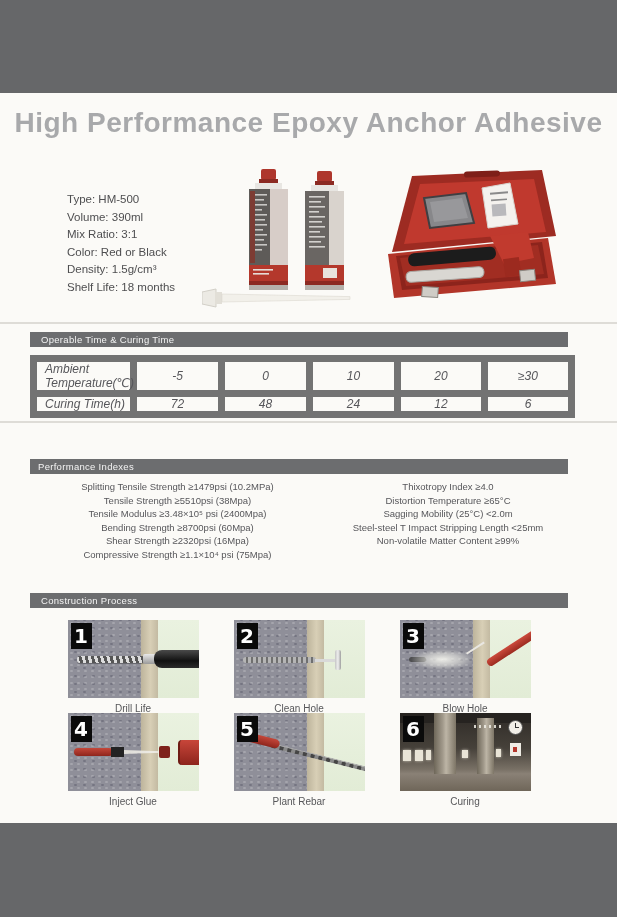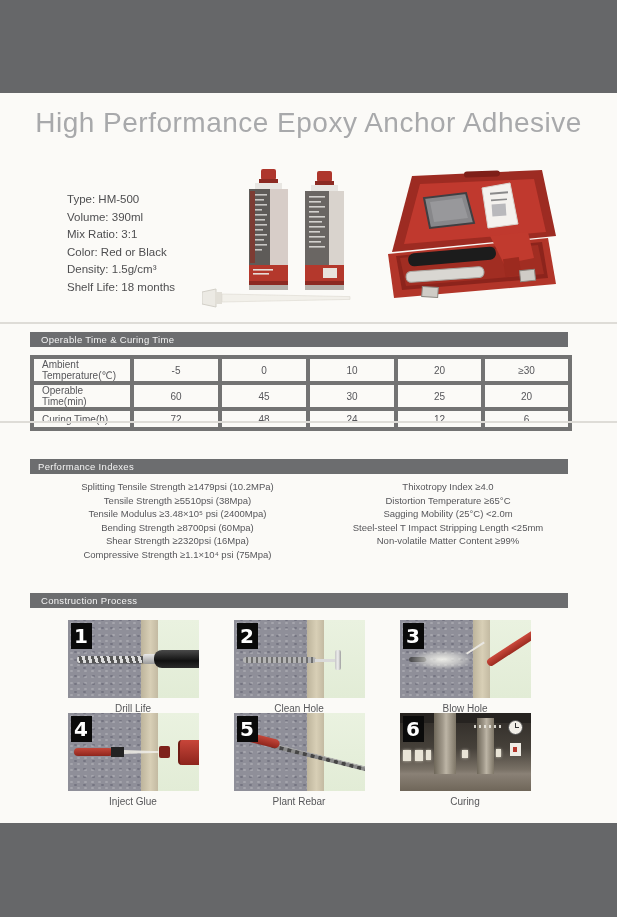--- a/index.html
+++ b/index.html
@@ -9,37 +9,37 @@
 
   .band { position:absolute; left:0; width:617px; background:#666769; }
   .band-top { top:0; height:93px; }
   .band-bottom { top:823px; height:94px; }
 
   .rule { position:absolute; left:0; width:617px; height:2px; background:#dedcd7; }
   .rule-1 { top:322px; }
   .rule-2 { top:421px; }
 
   .title { position:absolute; top:107px; left:0; width:617px; text-align:center;
-           font-size:28px; font-weight:400; color:#a8a9ab; letter-spacing:.5px; }
+           font-size:28px; font-weight:700; color:#a8a9ab; letter-spacing:.5px; }
 
   .specs { position:absolute; left:67px; top:191px; }
   .spec-line { font-size:11.5px; line-height:17.5px; color:#4e4e50; }
 
   .cartridges { position:absolute; left:241px; top:169px; }
   .nozzle { position:absolute; left:202px; top:288px; }
   .toolbox { position:absolute; left:378px; top:166px; }
 
   .secbar { position:absolute; left:30px; width:538px; height:15px; background:#6c6d6f;
             color:#f4f4f4; font-size:9.5px; line-height:15px; padding-left:11px; letter-spacing:.3px; }
   .secbar-1 { top:332px; } .secbar-2 { top:459px;padding-left:8px; } .secbar-3 { top:593px; }
 
   table.timetable { position:absolute; left:30px; top:355px; width:538px;
                     border-collapse:collapse; table-layout:fixed; }
-  table.timetable td { border:4px solid #737373; height:20px; font-size:10px; color:#56565a;
-                       text-align:center; vertical-align:middle; }
+  table.timetable td { border:7px solid #737373; height:20px; font-size:12px; color:#56565a;
+                       text-align:center; vertical-align:middle;font-style:italic; }
   table.timetable td.lbl { text-align:left; padding-left:8px; }
 
   .perf-col { position:absolute; top:480px; }
   .perf-left { left:40px; width:275px; }
   .perf-right { left:318px; width:260px; }
   .perf-item { font-size:9.5px; line-height:13.5px; color:#56565a; white-space:nowrap;text-align:center; }
 
   .steps-row { position:absolute; left:30px; width:538px; display:flex; gap:35px; justify-content:center; }
   .steps-row-1 { top:620px; } .steps-row-2 { top:713px; }
   figure.step { width:131px; }
@@ -239,28 +239,20 @@
     <tbody>
         <tr>
       <td class="lbl">Ambient Temperature(℃)</td>
       <td>-5</td>
       <td>0</td>
       <td>10</td>
       <td>20</td>
       <td>≥30</td>
     </tr>
     <tr>
-      <td class="lbl">Operable Time(min)</td>
-      <td>60</td>
-      <td>45</td>
-      <td>30</td>
-      <td>25</td>
-      <td>20</td>
-    </tr>
-    <tr>
       <td class="lbl">Curing Time(h)</td>
       <td>72</td>
       <td>48</td>
       <td>24</td>
       <td>12</td>
       <td>6</td>
     </tr>
   </tbody>
     </table>
 

